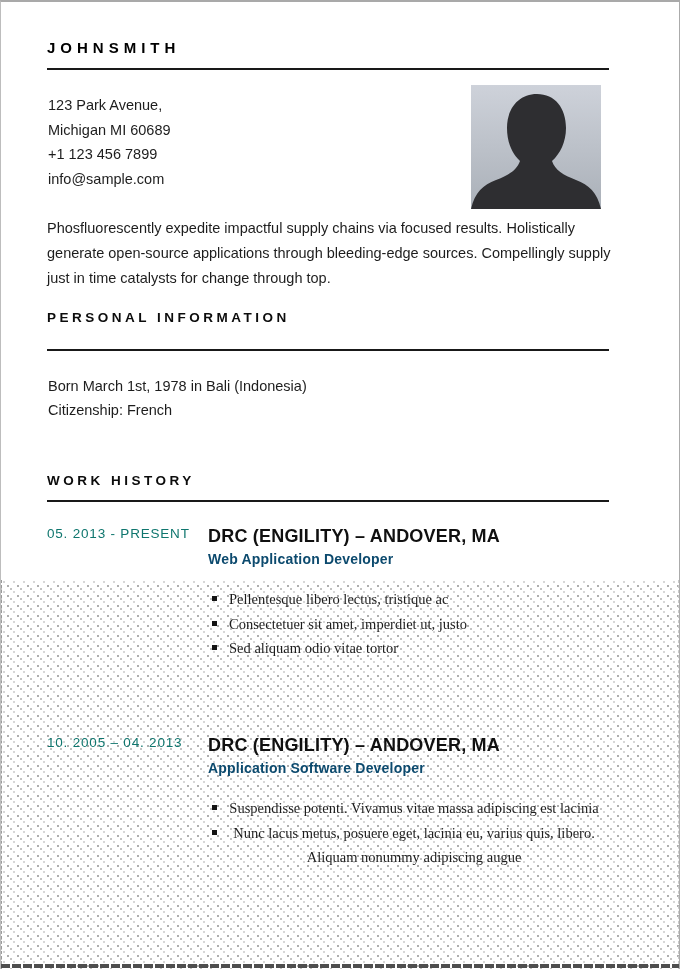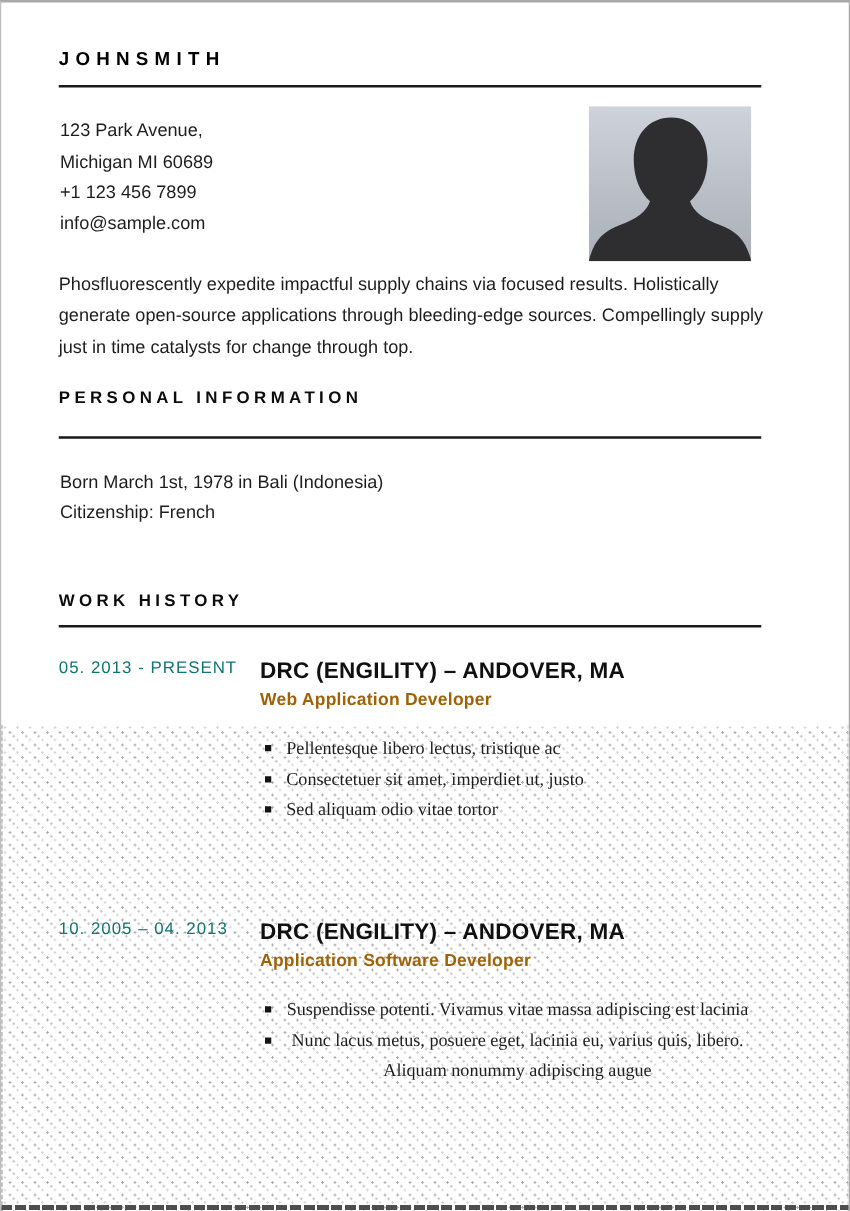--- a/index.html
+++ b/index.html
@@ -35,21 +35,21 @@
   .contact{top:91px;left:47px;font-size:14.5px;line-height:24.5px;}
   .photo{top:83px;left:470px;width:130px;height:124px;}
   .photo svg{display:block;}
   .summary{top:214px;left:46px;width:566px;font-size:14.5px;line-height:25px;}
   .sec-title{font-size:13.5px;font-weight:bold;color:#0c0c0c;letter-spacing:3.5px;white-space:nowrap;}
   .sec-title-personal{top:308px;left:46px;}
   .sec-title-work{top:471px;left:46px;}
   .personal-items{top:372px;left:47px;font-size:14.5px;line-height:24.3px;}
   .job-dates{left:46px;font-size:13.5px;color:#0f766e;letter-spacing:0.8px;white-space:nowrap;}
   .job-company{left:207px;font-size:18px;font-weight:bold;color:#101010;letter-spacing:0.2px;white-space:nowrap;}
-  .job-role{left:207px;font-size:14px;font-weight:bold;color:#a16207;letter-spacing:0.2px;white-space:nowrap;text-align:center;}
+  .job-role{left:207px;font-size:14px;font-weight:bold;color:#0c4a6e;letter-spacing:0.2px;white-space:nowrap;text-align:center;}
   .dates-1,.company-1{top:524px;}
   .role-1{top:549px;}
   .dates-2,.company-2{top:733px;}
   .role-2{top:758px;}
   .bullets{left:207px;width:392px;font-size:14.5px;line-height:24.5px;}
   .bullets-1{top:585px;}
   .bullets-2{top:794px;text-align:center;}
   .bullet{position:relative;padding-left:21px;width:370px;}
   .bullet .sq{
     position:absolute;left:4px;top:9px;width:5px;height:5px;background:#141414;display:block;

